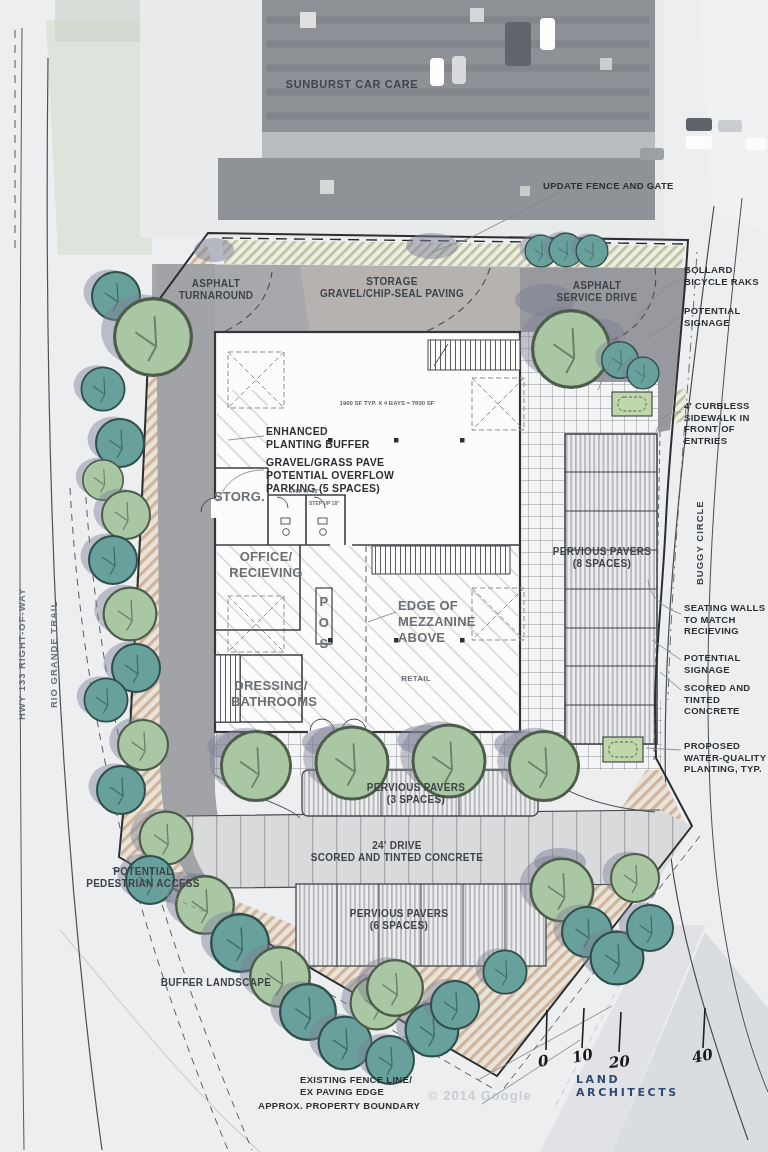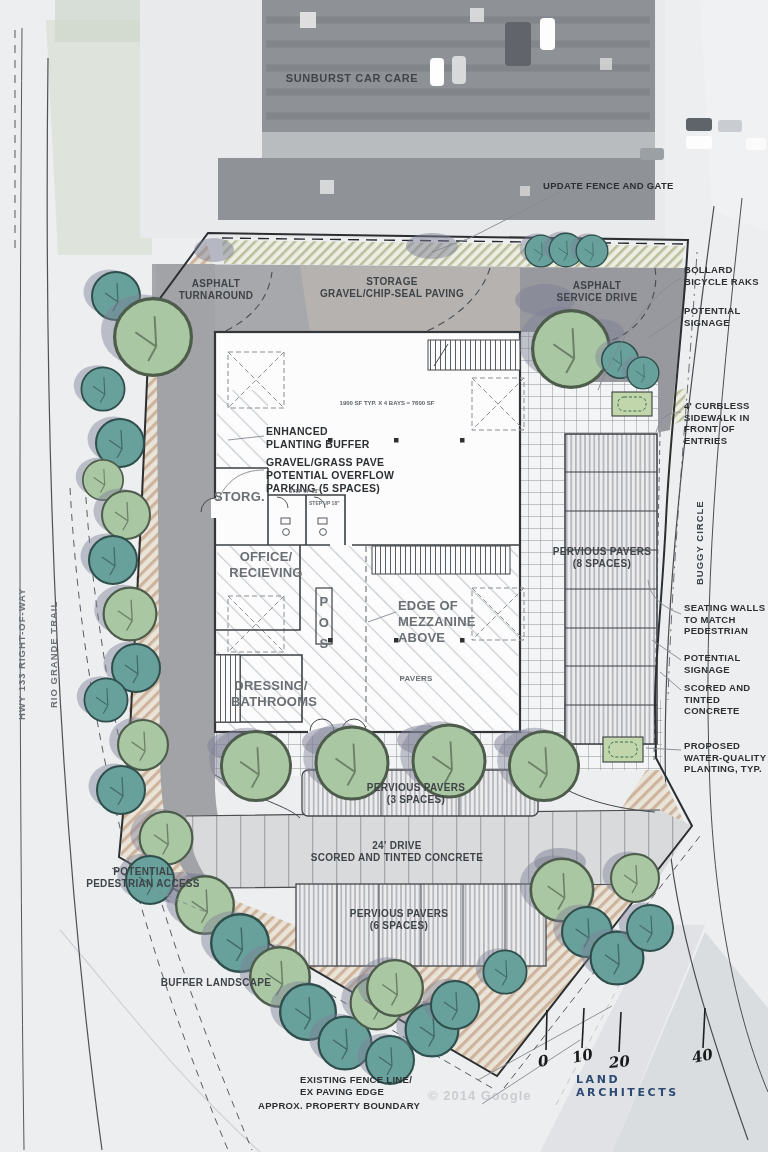--- a/index.html
+++ b/index.html
@@ -334,21 +334,21 @@
 
   <g stroke="#1d2023" stroke-width="1.6">
     <path d="M547,1010 L546,1050"></path>
         <path d="M584,1008 L582,1048"></path>
     <path d="M621,1012 L619,1052"></path>
         <path d="M705,1008 L703,1048"></path>
   </g>
 </svg>
 
 <div>
-  <div class="lbl sunburst ctr" style="left:250px;top:72px;width:204px">SUNBURST CAR CARE</div>
+  <div class="lbl sunburst ctr" style="left:250px;top:78px;width:204px">SUNBURST CAR CARE</div>
 
   <div class="lbl callout" style="left:543px;top:180px;white-space:nowrap">UPDATE FENCE AND GATE</div>
 
   <div class="lbl area ctr" style="left:146px;top:278px;width:140px">ASPHALT
 TURNAROUND</div>
   <div class="lbl area ctr" style="left:292px;top:276px;width:200px">STORAGE
 GRAVEL/CHIP-SEAL PAVING</div>
   <div class="lbl area ctr" style="left:537px;top:280px;width:120px">ASPHALT
 SERVICE DRIVE</div>
 
@@ -376,28 +376,28 @@
   <div class="lbl room ctr" style="left:226px;top:549px;width:80px">OFFICE/
 RECIEVING</div>
   <div class="lbl room ctr" style="left:315px;top:592px;width:18px;line-height:1.6">P
 O
 S</div>
   <div class="lbl room" style="left:398px;top:598px;width:70px">EDGE OF
 MEZZANINE
 ABOVE</div>
   <div class="lbl room ctr" style="left:231px;top:678px;width:80px">DRESSING/
 BATHROOMS</div>
-  <div class="lbl room ctr" style="left:376px;top:674px;width:80px;font-size:8px">PAVERS</div>
+  <div class="lbl room ctr" style="left:376px;top:674px;width:80px;font-size:8px">RETAIL</div>
 
   <div class="lbl area ctr" style="left:541px;top:546px;width:122px">PERVIOUS PAVERS
 (8 SPACES)</div>
 
   <div class="lbl callout" style="left:684px;top:602px;width:84px">SEATING WALLS
 TO MATCH
-PEDESTRIAN</div>
+RECIEVING</div>
   <div class="lbl callout" style="left:684px;top:652px;width:84px">POTENTIAL
 SIGNAGE</div>
   <div class="lbl callout" style="left:684px;top:682px;width:84px">SCORED AND
 TINTED CONCRETE</div>
   <div class="lbl callout" style="left:684px;top:740px;width:84px">PROPOSED
 WATER-QUALITY
 PLANTING, TYP.</div>
 
   <div class="lbl area ctr" style="left:336px;top:782px;width:160px">PERVIOUS PAVERS
 (3 SPACES)</div>

